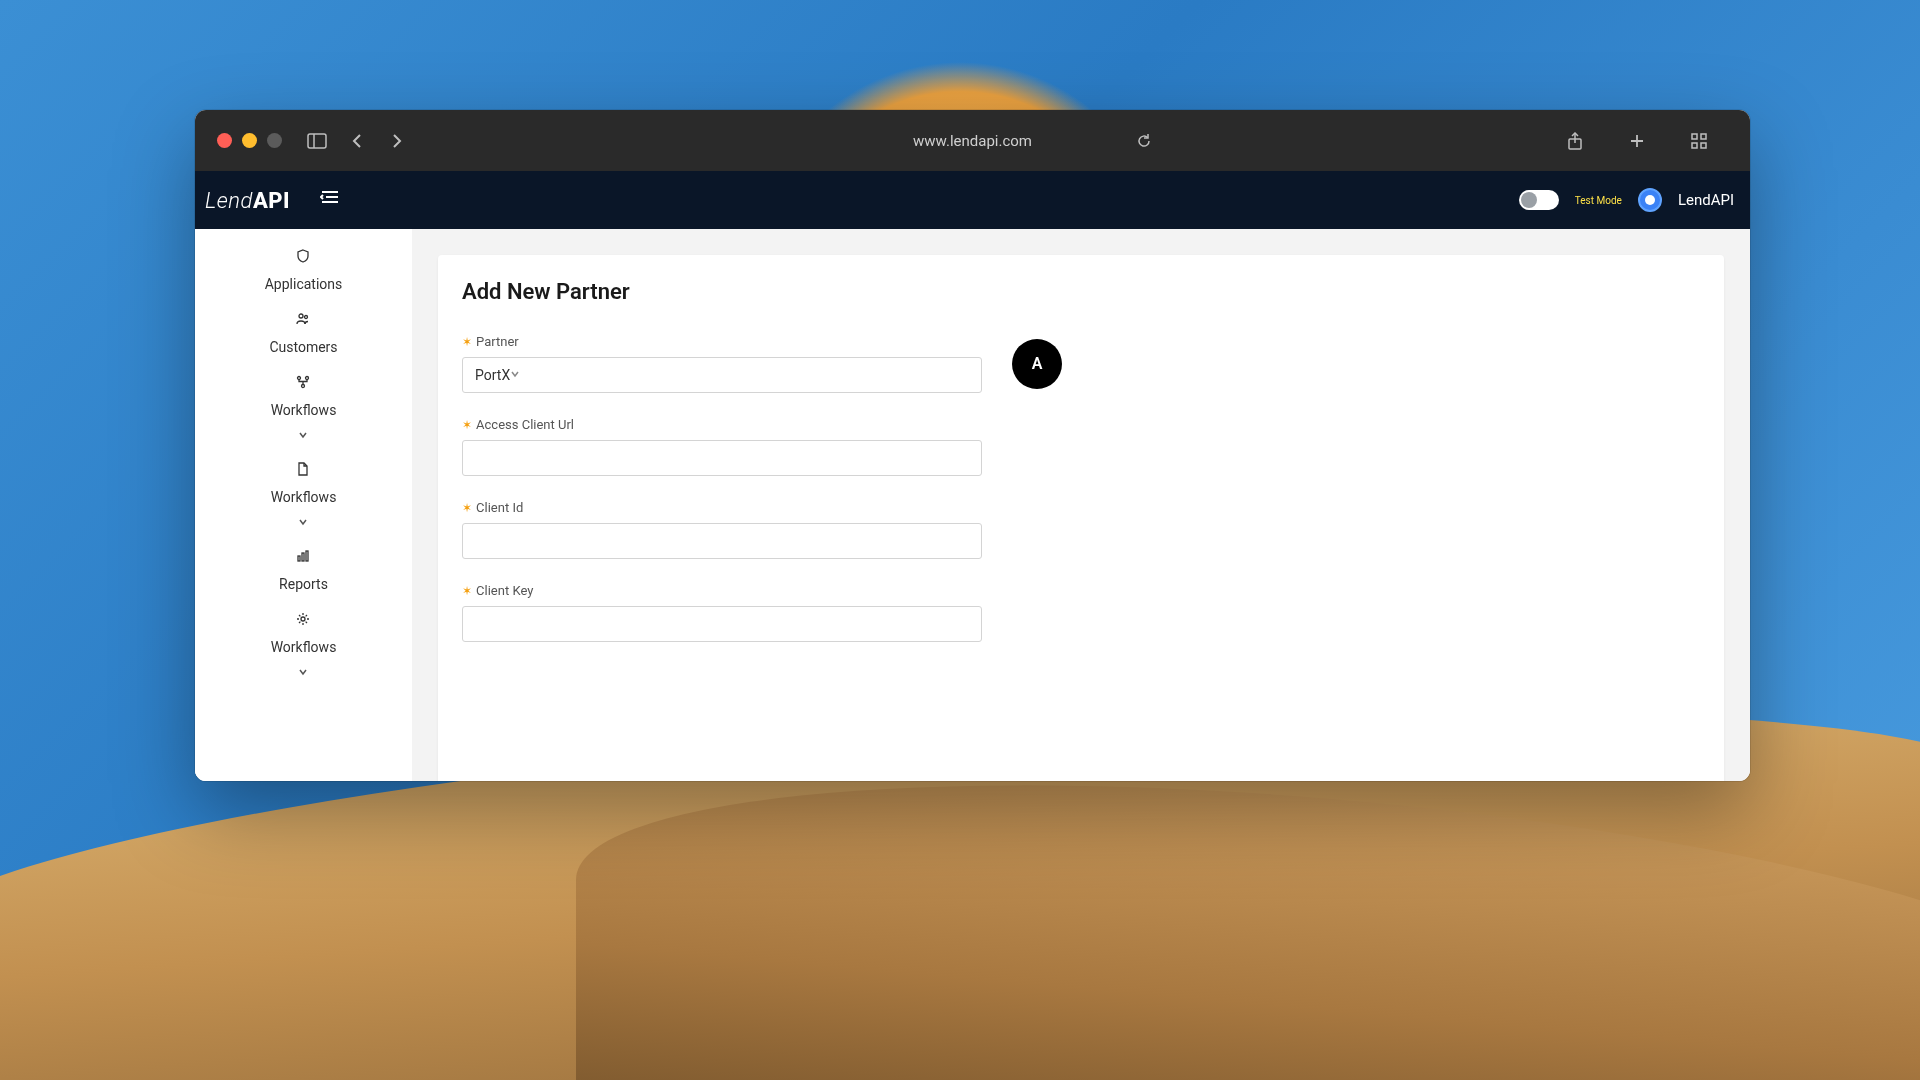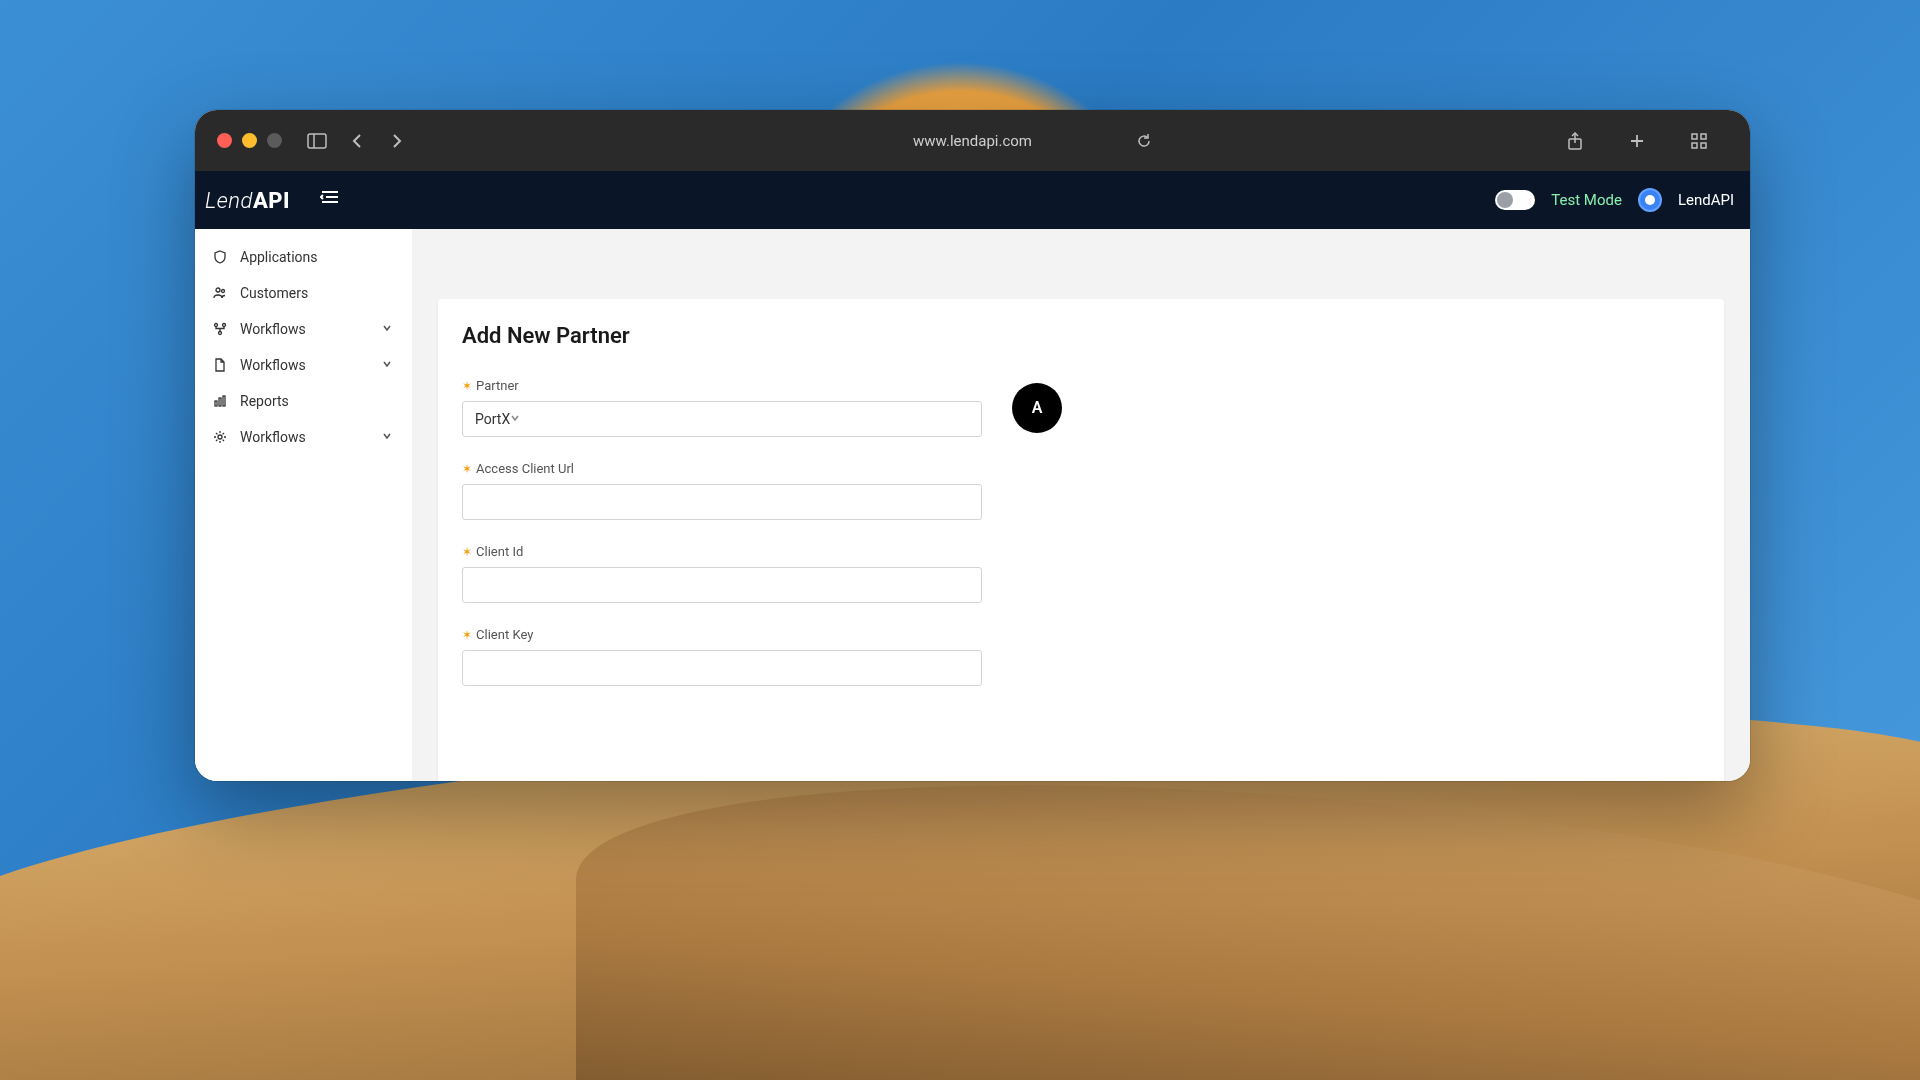--- a/index.html
+++ b/index.html
@@ -3,54 +3,54 @@
 <meta charset="utf-8">
 <style>
 * { margin:0; padding:0; box-sizing:border-box; font-family:-apple-system,BlinkMacSystemFont,"Segoe UI",Roboto,sans-serif; }
 body { width:1920px; height:1080px; overflow:hidden; background:linear-gradient(135deg,#3b8fd4 0%,#2a7bc4 40%,#4a9de0 100%); position:relative; }
 
 .wallpaper{position:absolute;inset:0;overflow:hidden;z-index:0;}
 .sun{position:absolute;left:50%;top:60px;transform:translateX(-50%);width:420px;height:420px;border-radius:50%;background:radial-gradient(circle,#f0b860 0%,#e8a040 60%,rgba(232,160,64,0) 70%);}
 .dune{position:absolute;bottom:-100px;left:-5%;width:110%;height:450px;background:linear-gradient(180deg,#d4a968 0%,#c29050 40%,#8f6838 100%);border-radius:50% 50% 0 0 / 30% 30% 0 0;transform:skewY(-4deg);}
 .dune2{position:absolute;bottom:-140px;right:-10%;width:80%;height:420px;background:linear-gradient(180deg,#c8985a 0%,#a87840 50%,#6e4e28 100%);border-radius:50% 50% 0 0 / 35% 35% 0 0;transform:skewY(5deg);}
 
-.browser{position:absolute;left:195px;top:110px;width:1555px;height:671px;border-radius:22px;overflow:hidden;box-shadow:0 30px 80px rgba(0,0,0,.35),0 0 0 1px rgba(0,0,0,.1);z-index:10;background:#fff;}
+.browser{position:absolute;left:195px;top:110px;width:1555px;height:671px;border-radius:11px;overflow:hidden;box-shadow:0 30px 80px rgba(0,0,0,.35),0 0 0 1px rgba(0,0,0,.1);z-index:10;background:#fff;}
 
 .chrome{height:61px;background:#2a2a2a;display:flex;align-items:center;padding:0 22px;color:#bfbfbf;}
 .traffic{display:flex;gap:10px;margin-right:24px;}
 .dot{width:15px;height:15px;border-radius:50%;}
 .dot.r{background:#ff5f56;}
 .dot.y{background:#ffbd2e;}
 .dot.g{background:#5b5b5b;} 
 .chrome-icon{width:22px;height:22px;display:flex;align-items:center;justify-content:center;color:#bfbfbf;margin-right:18px;cursor:pointer;}
 .url{position:absolute;left:50%;transform:translateX(-50%);font-size:15px;color:#cfcfcf;}
 .refresh{position:absolute;left:calc(50% + 160px);color:#bfbfbf;cursor:pointer;}
 .chrome-right{margin-left:auto;display:flex;gap:22px;}
 
 .app-header{height:58px;background:#0a1628;display:flex;align-items:center;padding:0 10px;color:#fff;}
 .logo{font-size:22px;letter-spacing:.5px;}
 .logo .thin{font-style:italic;font-weight:300;}
 .logo .bold{font-weight:800;}
 .collapse-btn{margin-left:30px;width:22px;height:22px;cursor:pointer;color:#fff;}
 .header-right{margin-left:auto;display:flex;align-items:center;gap:16px;}
 .toggle{width:40px;height:20px;border-radius:10px;background:#fff;position:relative;cursor:pointer;}
 .toggle .knob{position:absolute;left:2px;top:2px;width:16px;height:16px;border-radius:50%;background:#9aa0a6;}
-.test-mode{color:#86efac;font-size:15px;}
+.test-mode{color:#fde047;font-size:10px;}
 .tenant-badge{width:24px;height:24px;border-radius:50%;background:#3b82f6;display:flex;align-items:center;justify-content:center;border:2px solid #5fa3ff;}
 .tenant-badge::after{content:"";width:10px;height:10px;border-radius:50%;background:#fff;}
 .tenant-name{font-size:15px;color:#fff;margin-right:6px;}
 
 .app-body{display:flex;height:calc(100% - 119px);background:#f3f3f3;}
 .sidebar{width:217px;background:#fff;padding-top:10px;}
-.nav-item{display:flex;align-items:center;padding:10px 18px;font-size:14px;color:#333;cursor:pointer;gap:12px;}
+.nav-item{display:flex;align-items:center;padding:10px 18px;font-size:14px;color:#333;cursor:pointer;gap:12px;flex-direction:column;}
 .nav-icon{width:15px;height:15px;flex-shrink:0;color:#333;}
 .nav-label{flex:1;}
 .chev{width:12px;height:12px;color:#555;}
 
-.main{flex:1;padding:26px;margin-top:44px;}
+.main{flex:1;padding:26px;}
 .card{background:#fff;border-radius:4px;box-shadow:0 1px 3px rgba(0,0,0,.06);padding:24px 24px 34px;min-height:540px;}
 .card h1{font-size:22px;font-weight:600;color:#1a1a1a;margin-bottom:30px;}
 .form-row{display:flex;align-items:center;gap:30px;margin-bottom:24px;}
 .field{width:520px;}
 .field-label{font-size:13px;color:#555;margin-bottom:8px;display:flex;align-items:center;gap:4px;}
 .req{color:#f59e0b;font-size:12px;}
 .select,.input{width:100%;height:36px;border:1px solid #d4d4d4;border-radius:3px;padding:0 12px;font-size:14px;color:#333;background:#fff;display:flex;align-items:center;justify-content:flex-start;cursor:pointer;}
 .input{cursor:text;}
 .select .val{color:#333;}
 .select-chev{color:#888;width:12px;height:12px;}

